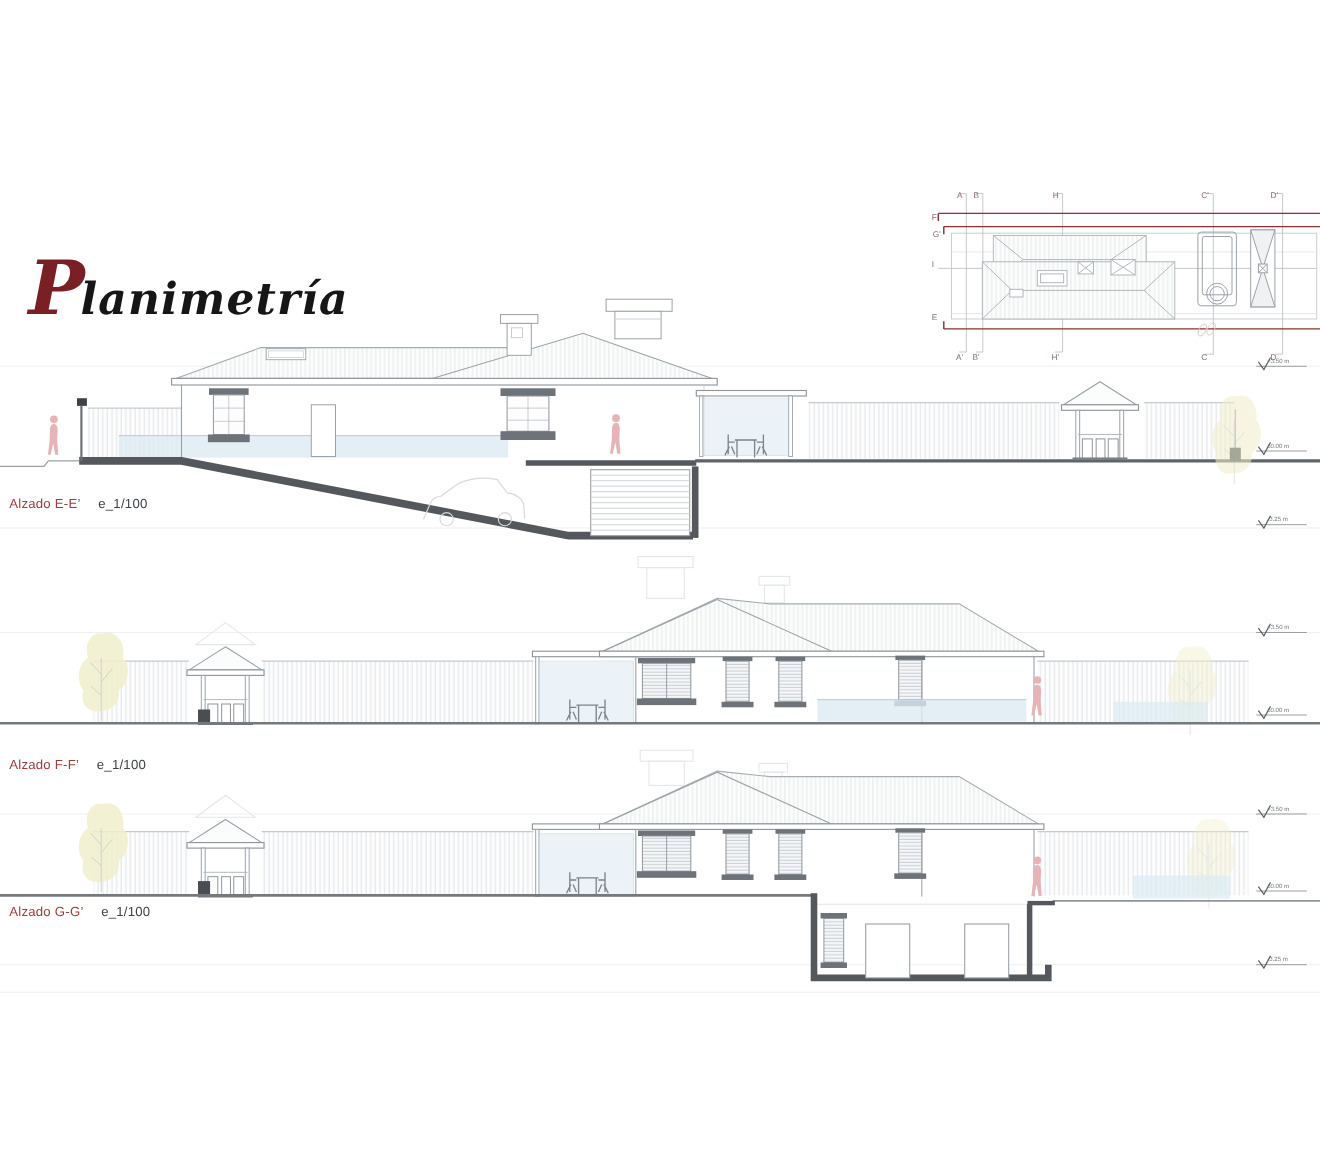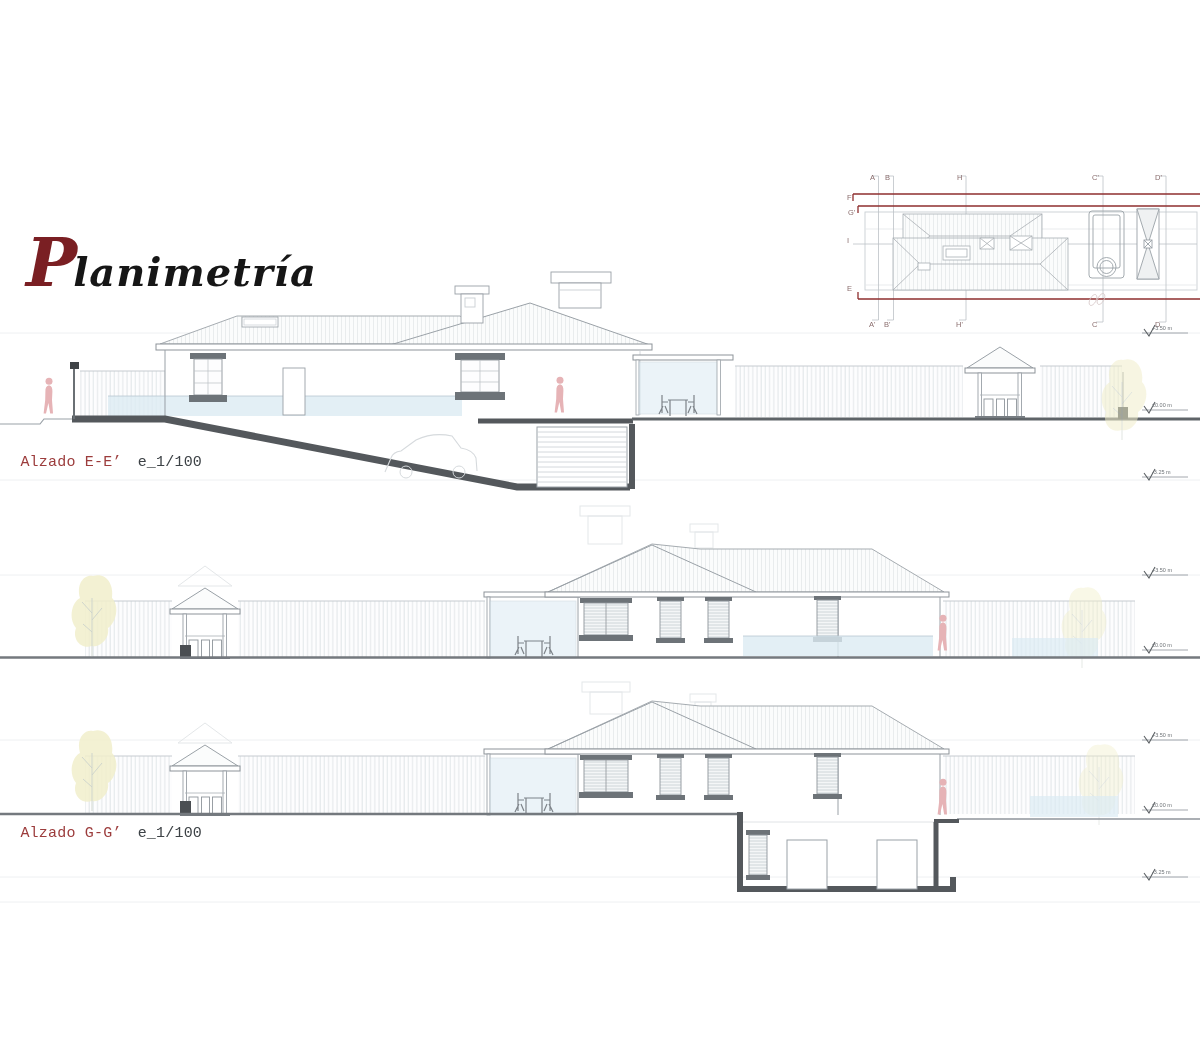--- a/index.html
+++ b/index.html
@@ -4,21 +4,21 @@
 <style>
   html,body{margin:0;padding:0;background:#fff;}
   .canvas{position:relative;width:1200px;height:1056px;background:#ffffff;overflow:hidden;
           font-family:"Liberation Sans",sans-serif;}
   svg{position:absolute;left:0;top:0;}
   .title{position:absolute;left:26px;top:204px;display:flex;align-items:baseline;}
   .title-p{font-family:"DejaVu Serif",serif;font-style:italic;font-size:68px;line-height:1;
            color:#7a1f23;font-weight:bold;}
   .title-rest{font-family:"DejaVu Serif",serif;font-style:italic;font-size:40px;line-height:1;
               color:#161616;font-weight:700;margin-left:-4px;letter-spacing:1px;margin-top:48px;}
-  .lab{position:absolute;left:2px;font-size:15px;letter-spacing:.2px;white-space:pre;font-family:Liberation Mono, monospace;}
+  .lab{position:absolute;left:2px;font-size:12px;letter-spacing:.2px;white-space:pre;}
   .lab .red{color:#9c3c3c;}
   .lab .gray{color:#3d4246;margin-left:16px;}
   .lab-e{top:437px;} .lab-f{top:674px;} .lab-g{top:808px;}
 </style>
 </head>
 <body>
 
 <div class="canvas">
 
 <svg width="1200" height="1056" viewBox="0 0 1200 1056">
@@ -363,17 +363,20 @@
 </svg>
 
 <div class="title">
   <span class="title-p">P</span>
       <span class="title-rest">lanimetría</span>
 </div>
 
 <div class="lab lab-e">
   <span class="red">Alzado E-E’</span><span class="gray">e_1/100</span>
 </div>
+<div class="lab lab-f">
+  <span class="red">Alzado F-F’</span><span class="gray">e_1/100</span>
+</div>
 <div class="lab lab-g">
   <span class="red">Alzado G-G’</span><span class="gray">e_1/100</span>
 </div>
 
 </div>
 
 </body></html>

